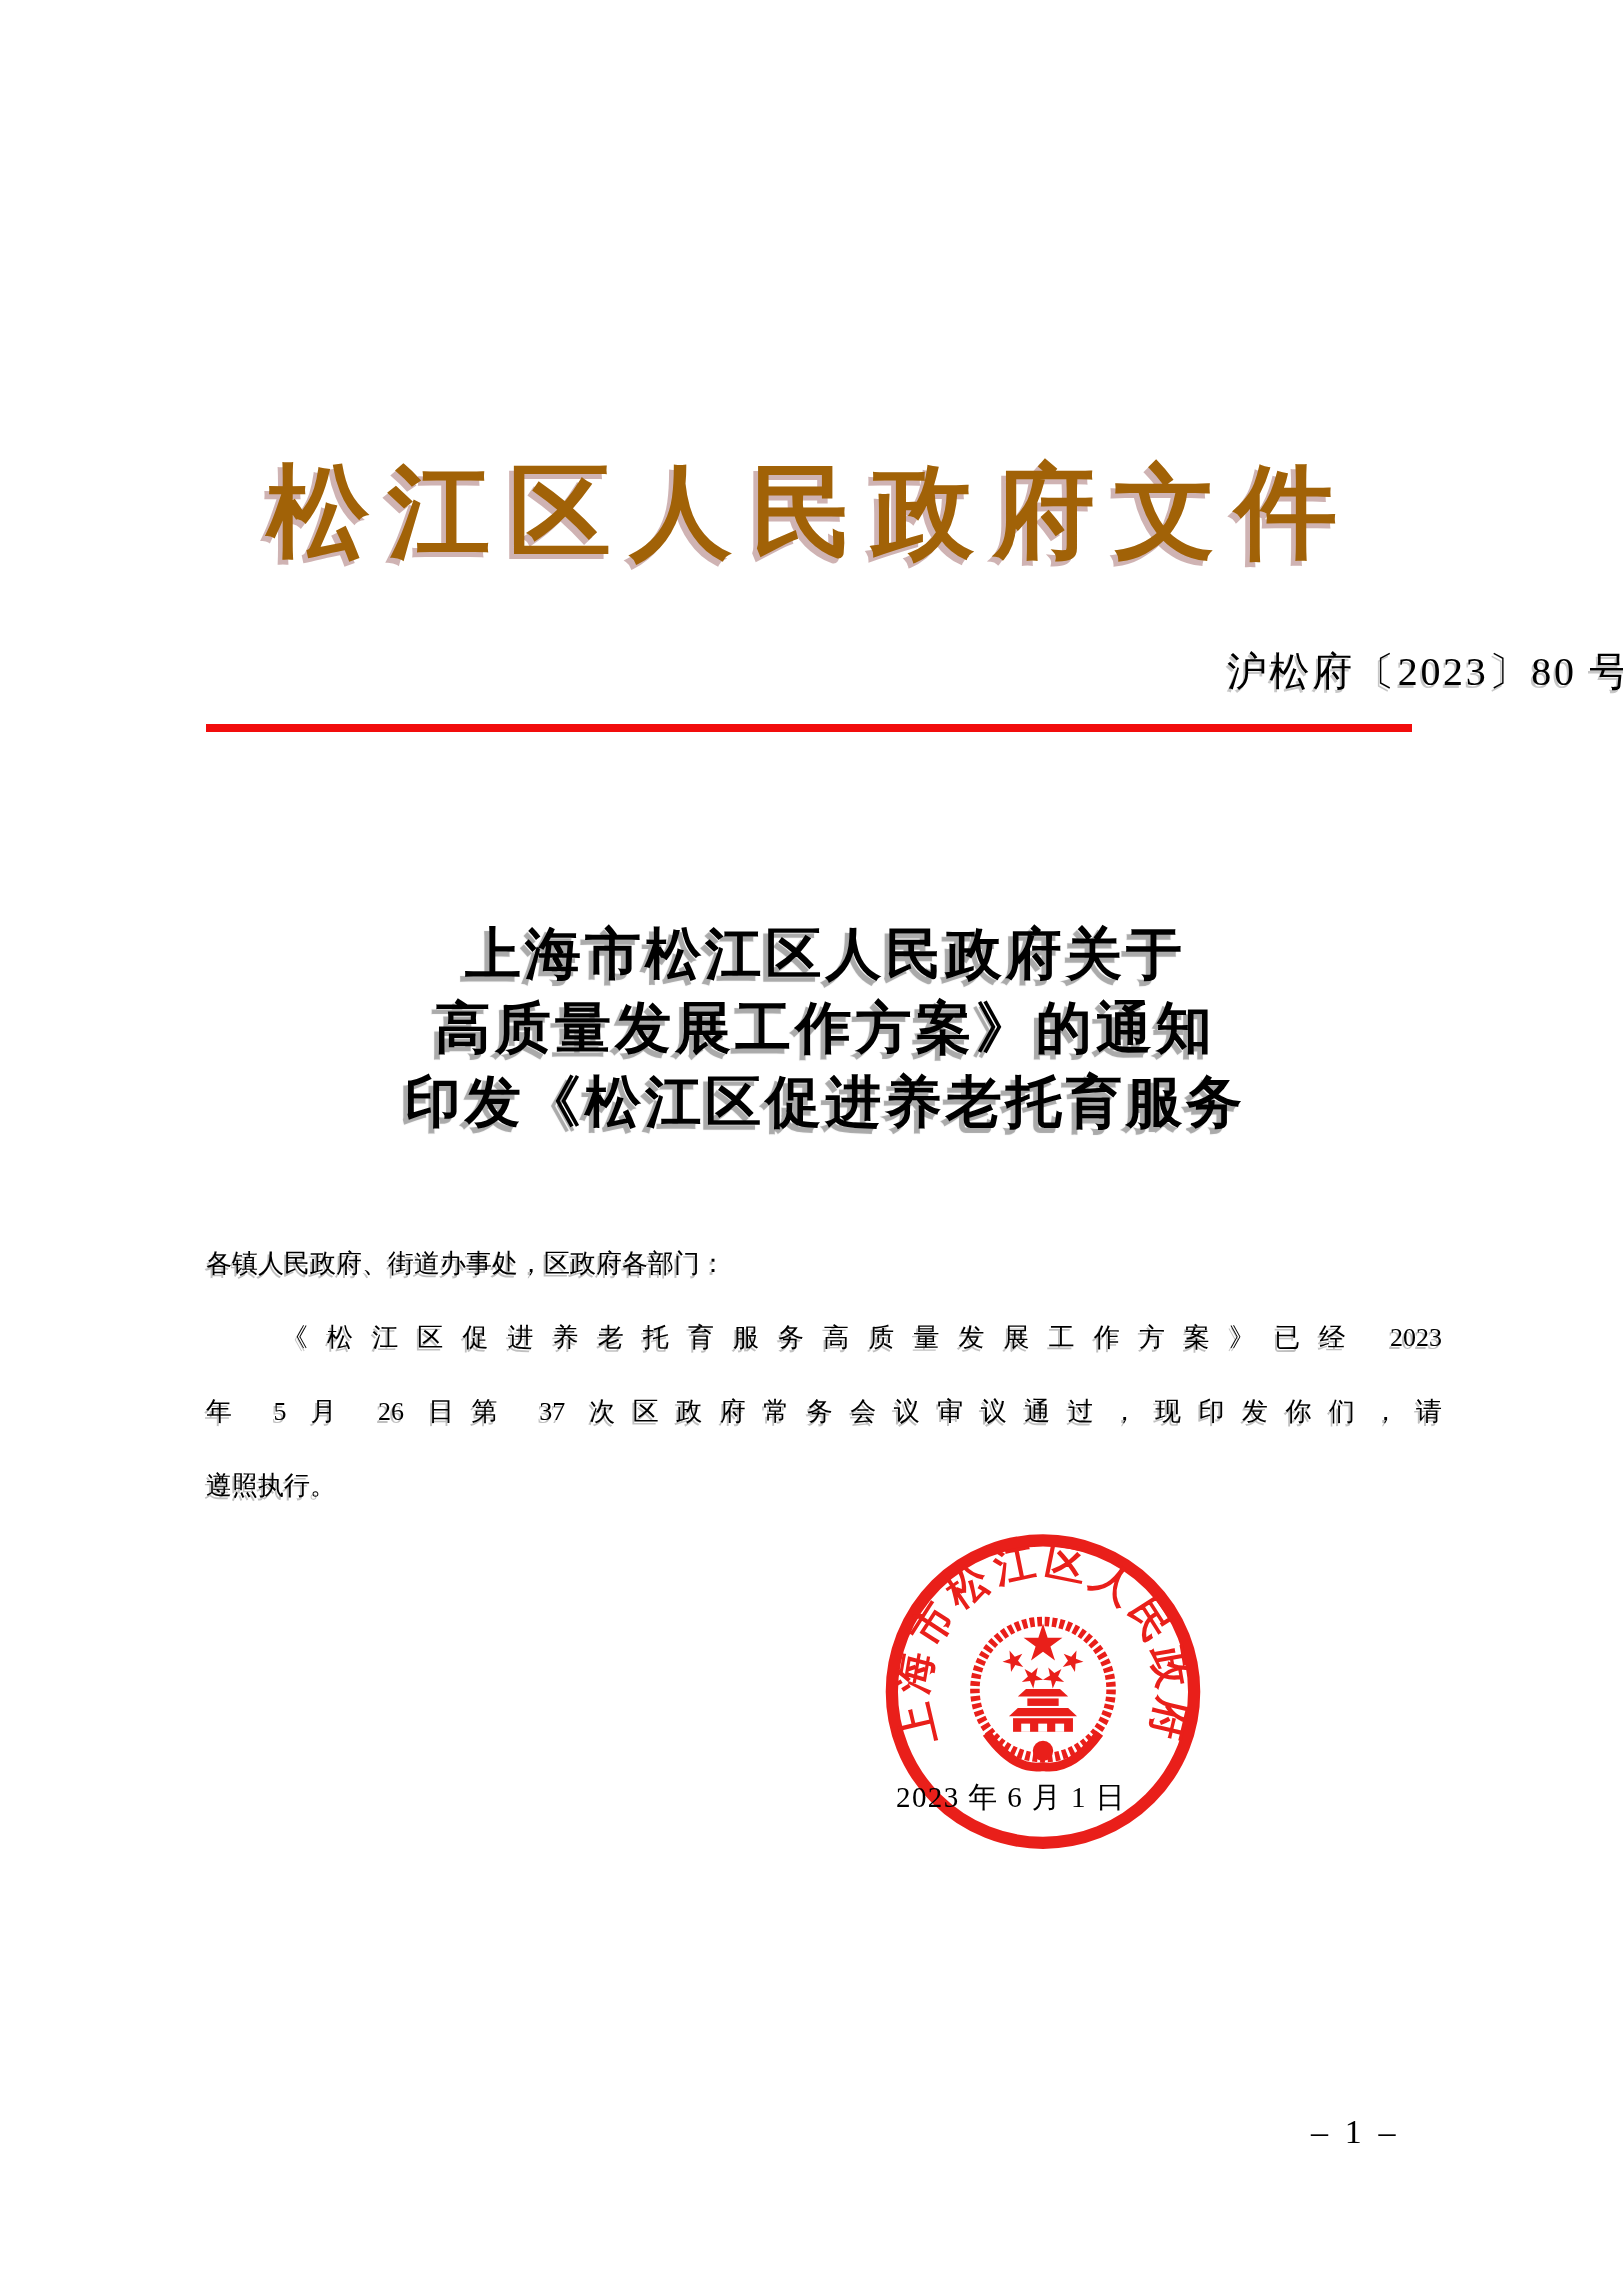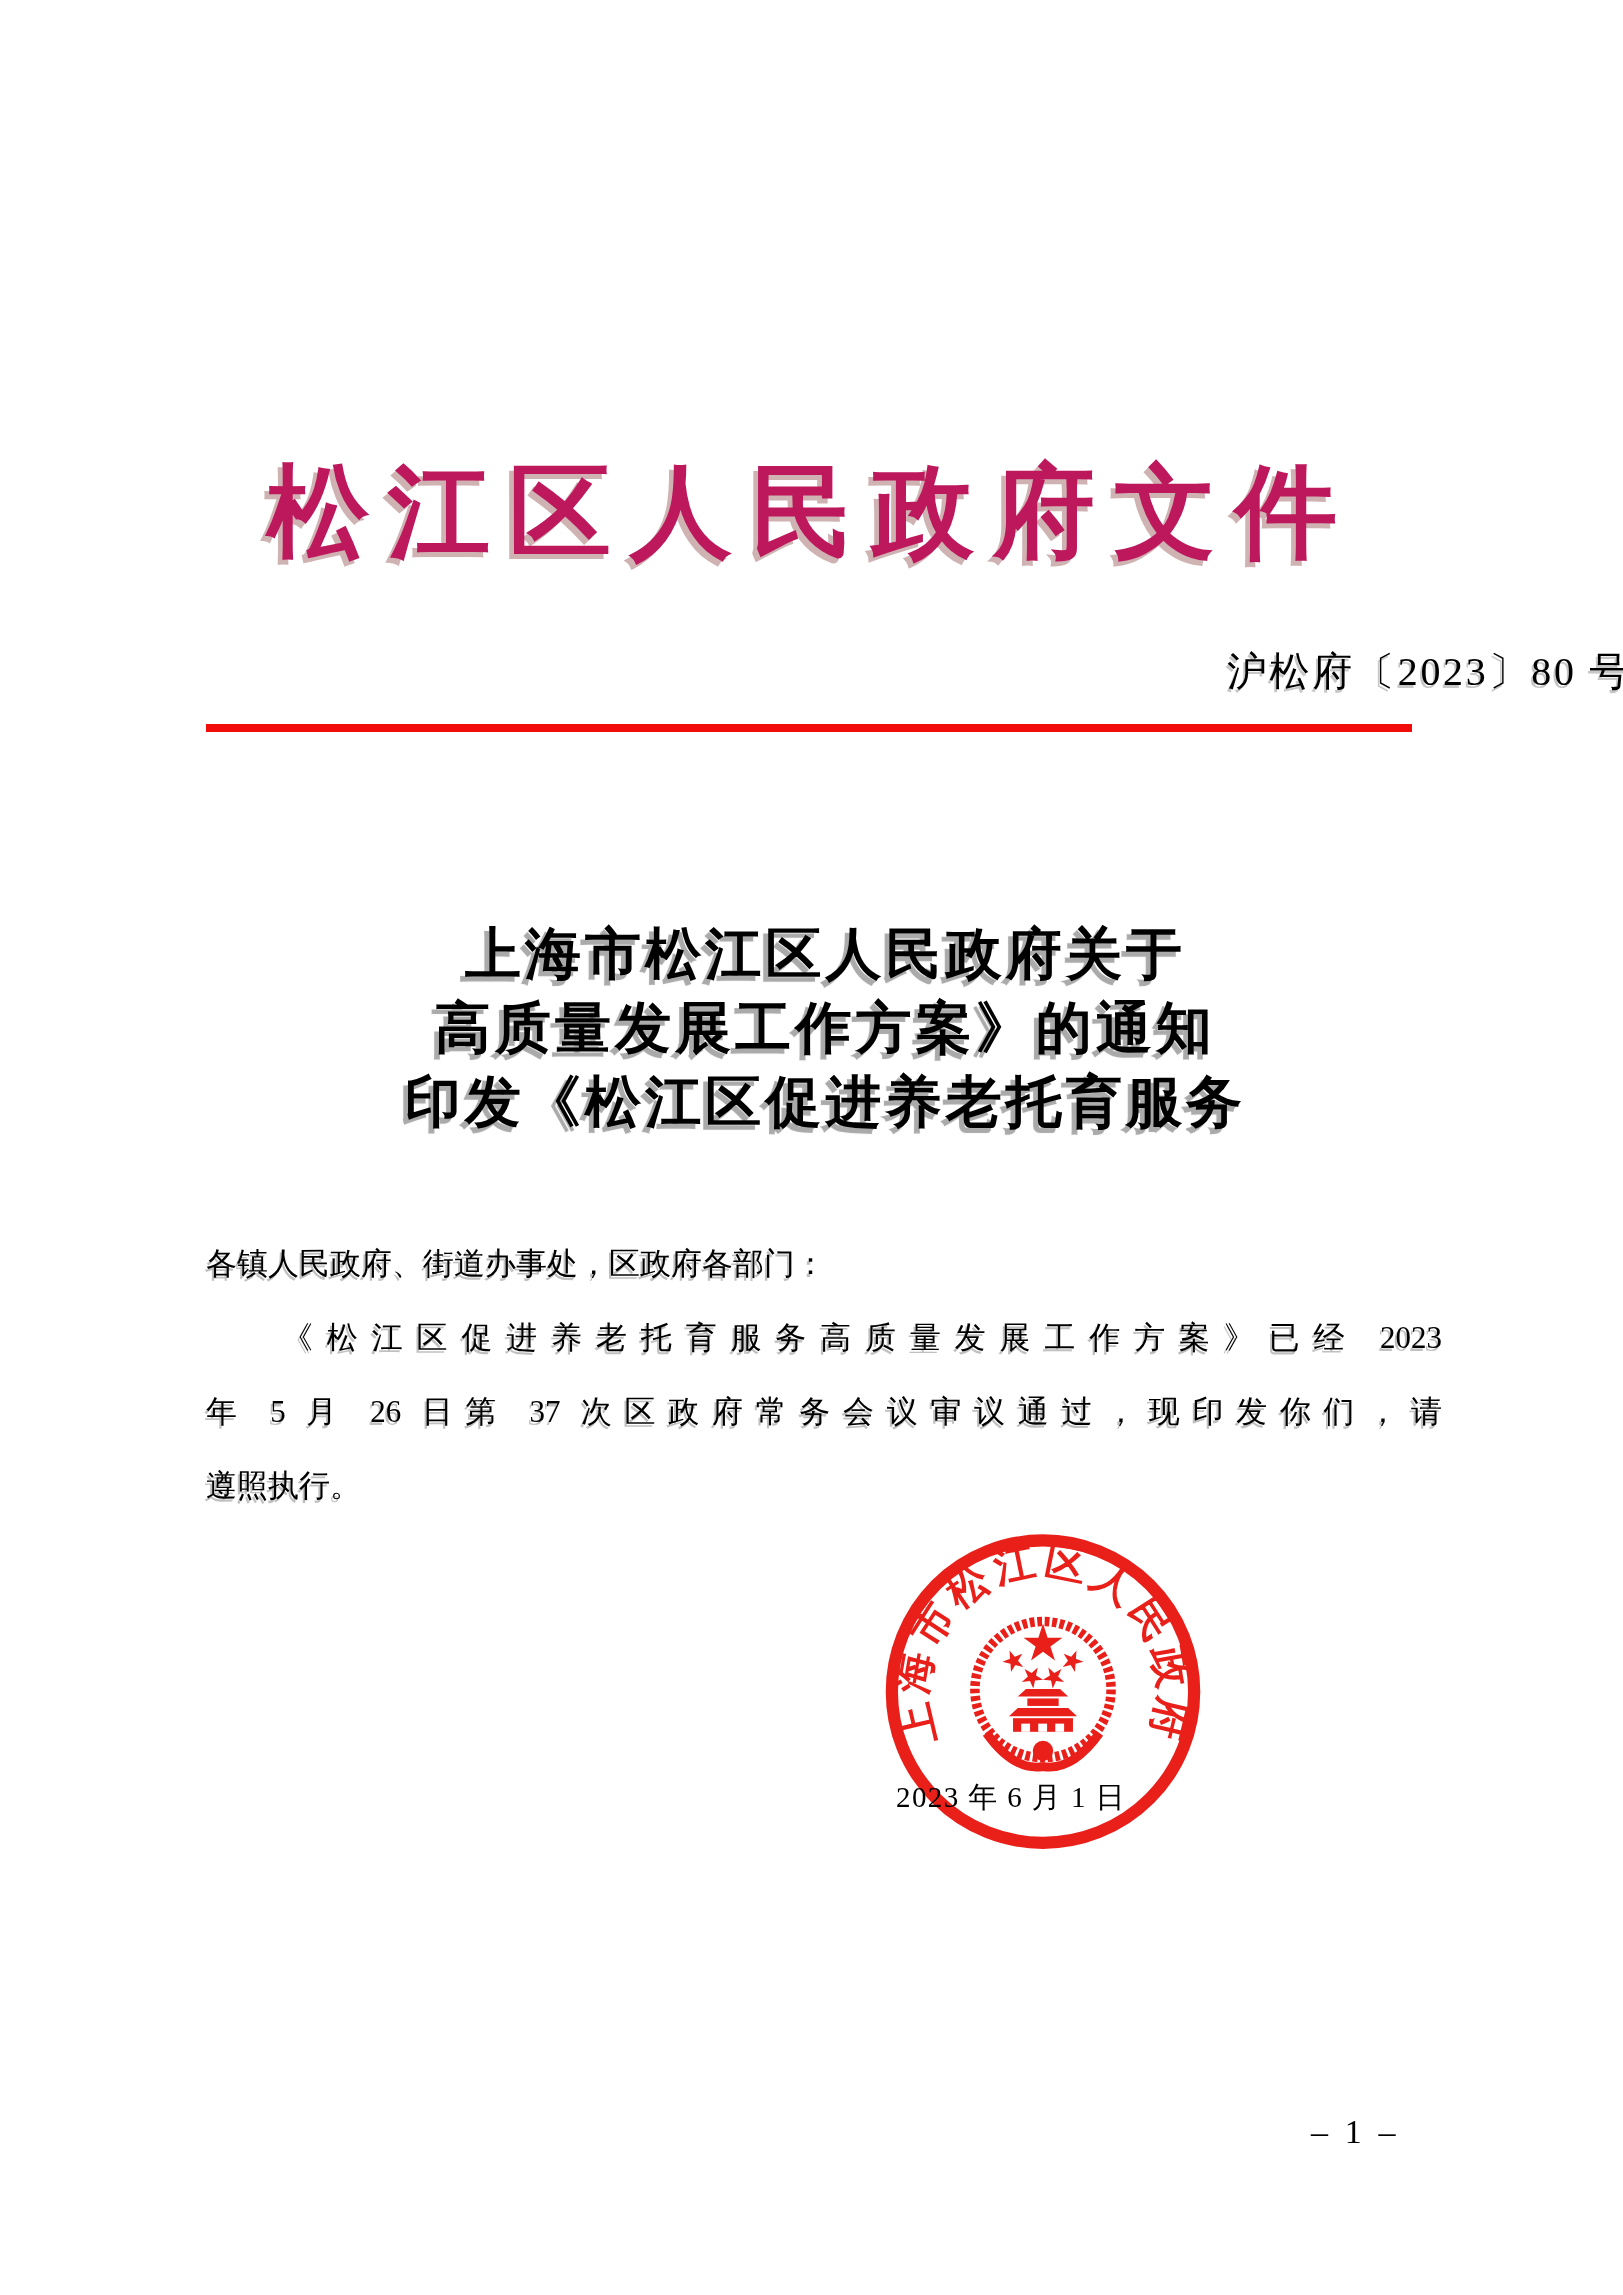--- a/index.html
+++ b/index.html
@@ -10,21 +10,21 @@
     background:#ffffff;
     overflow:hidden;
     font-family:"Liberation Serif","DejaVu Serif",serif;
     color:#000;
   }
   
   .header-title{
     position:absolute; top:462px; left:0; width:100%;
     text-align:center;
     font-size:102px; font-weight:bold; line-height:102px;
-    color:#be185d;
+    color:#a16207;
     letter-spacing:19px; white-space:nowrap;
     text-shadow:-4.8px 5.4px 0 rgba(130,55,55,0.38);
   }
   .doc-number{
     position:absolute; top:651px; left:0; width:100%;
     text-align:right;
     font-size:40px; line-height:42px;
     letter-spacing:2.7px; white-space:nowrap;
     text-shadow:-2px 2.7px 0 rgba(70,70,70,0.30);
     margin-left:9px;
@@ -37,21 +37,21 @@
   .doc-title{
     position:absolute; top:917px; left:0; width:100%;
     text-align:center;
     font-size:56px; font-weight:bold; line-height:74px;
     letter-spacing:4.1px; white-space:nowrap;
     text-shadow:-4.8px 5.4px 0.7px rgba(85,85,85,0.5);
     padding-left:14px;
   }
   .body-block{
     position:absolute; left:206px; top:1227px; width:1236px;
-    font-size:31px; line-height:74px;
+    font-size:26px; line-height:74px;
     text-shadow:-2px 2.7px 0 rgba(60,60,60,0.32);
   }
   .line-salutation{ white-space:nowrap; }
   .line-just{ text-align:justify; text-align-last:justify; }
   .line-indent{ text-indent:76px; }
   .line-plain{ white-space:nowrap; }
   
   .seal{
     position:absolute; left:883px; top:1533px;
     width:320px; height:320px;

